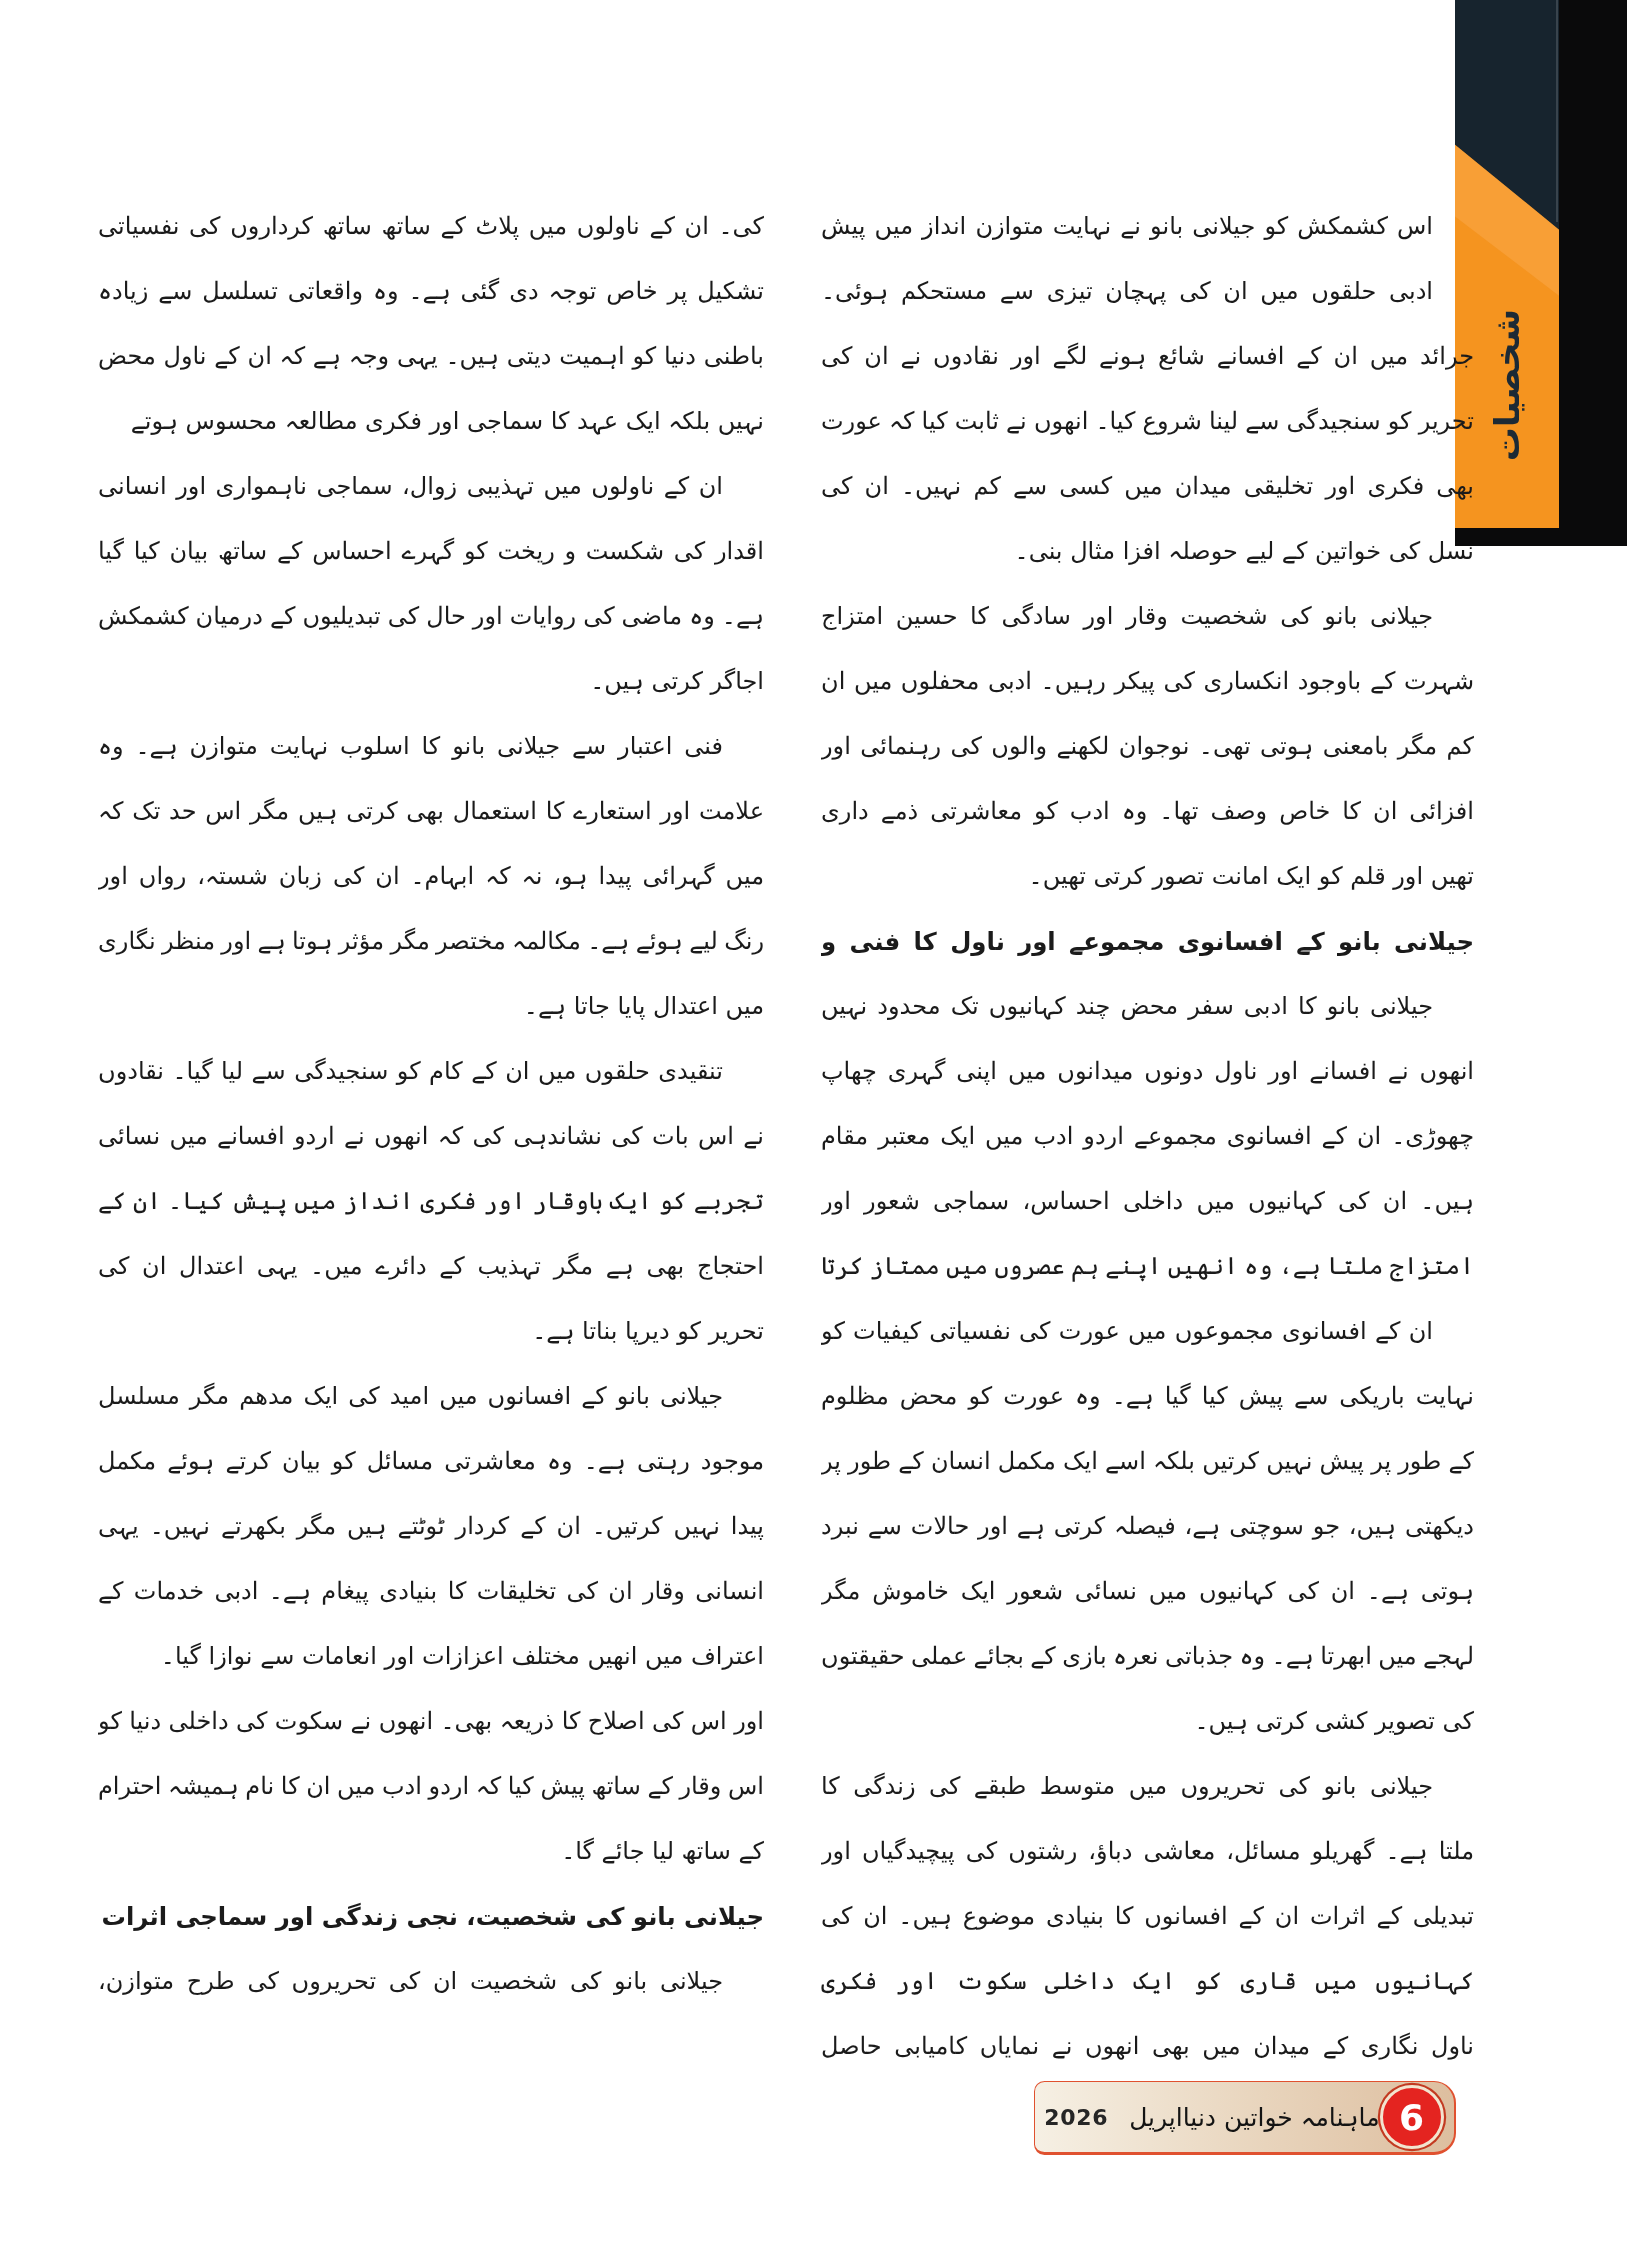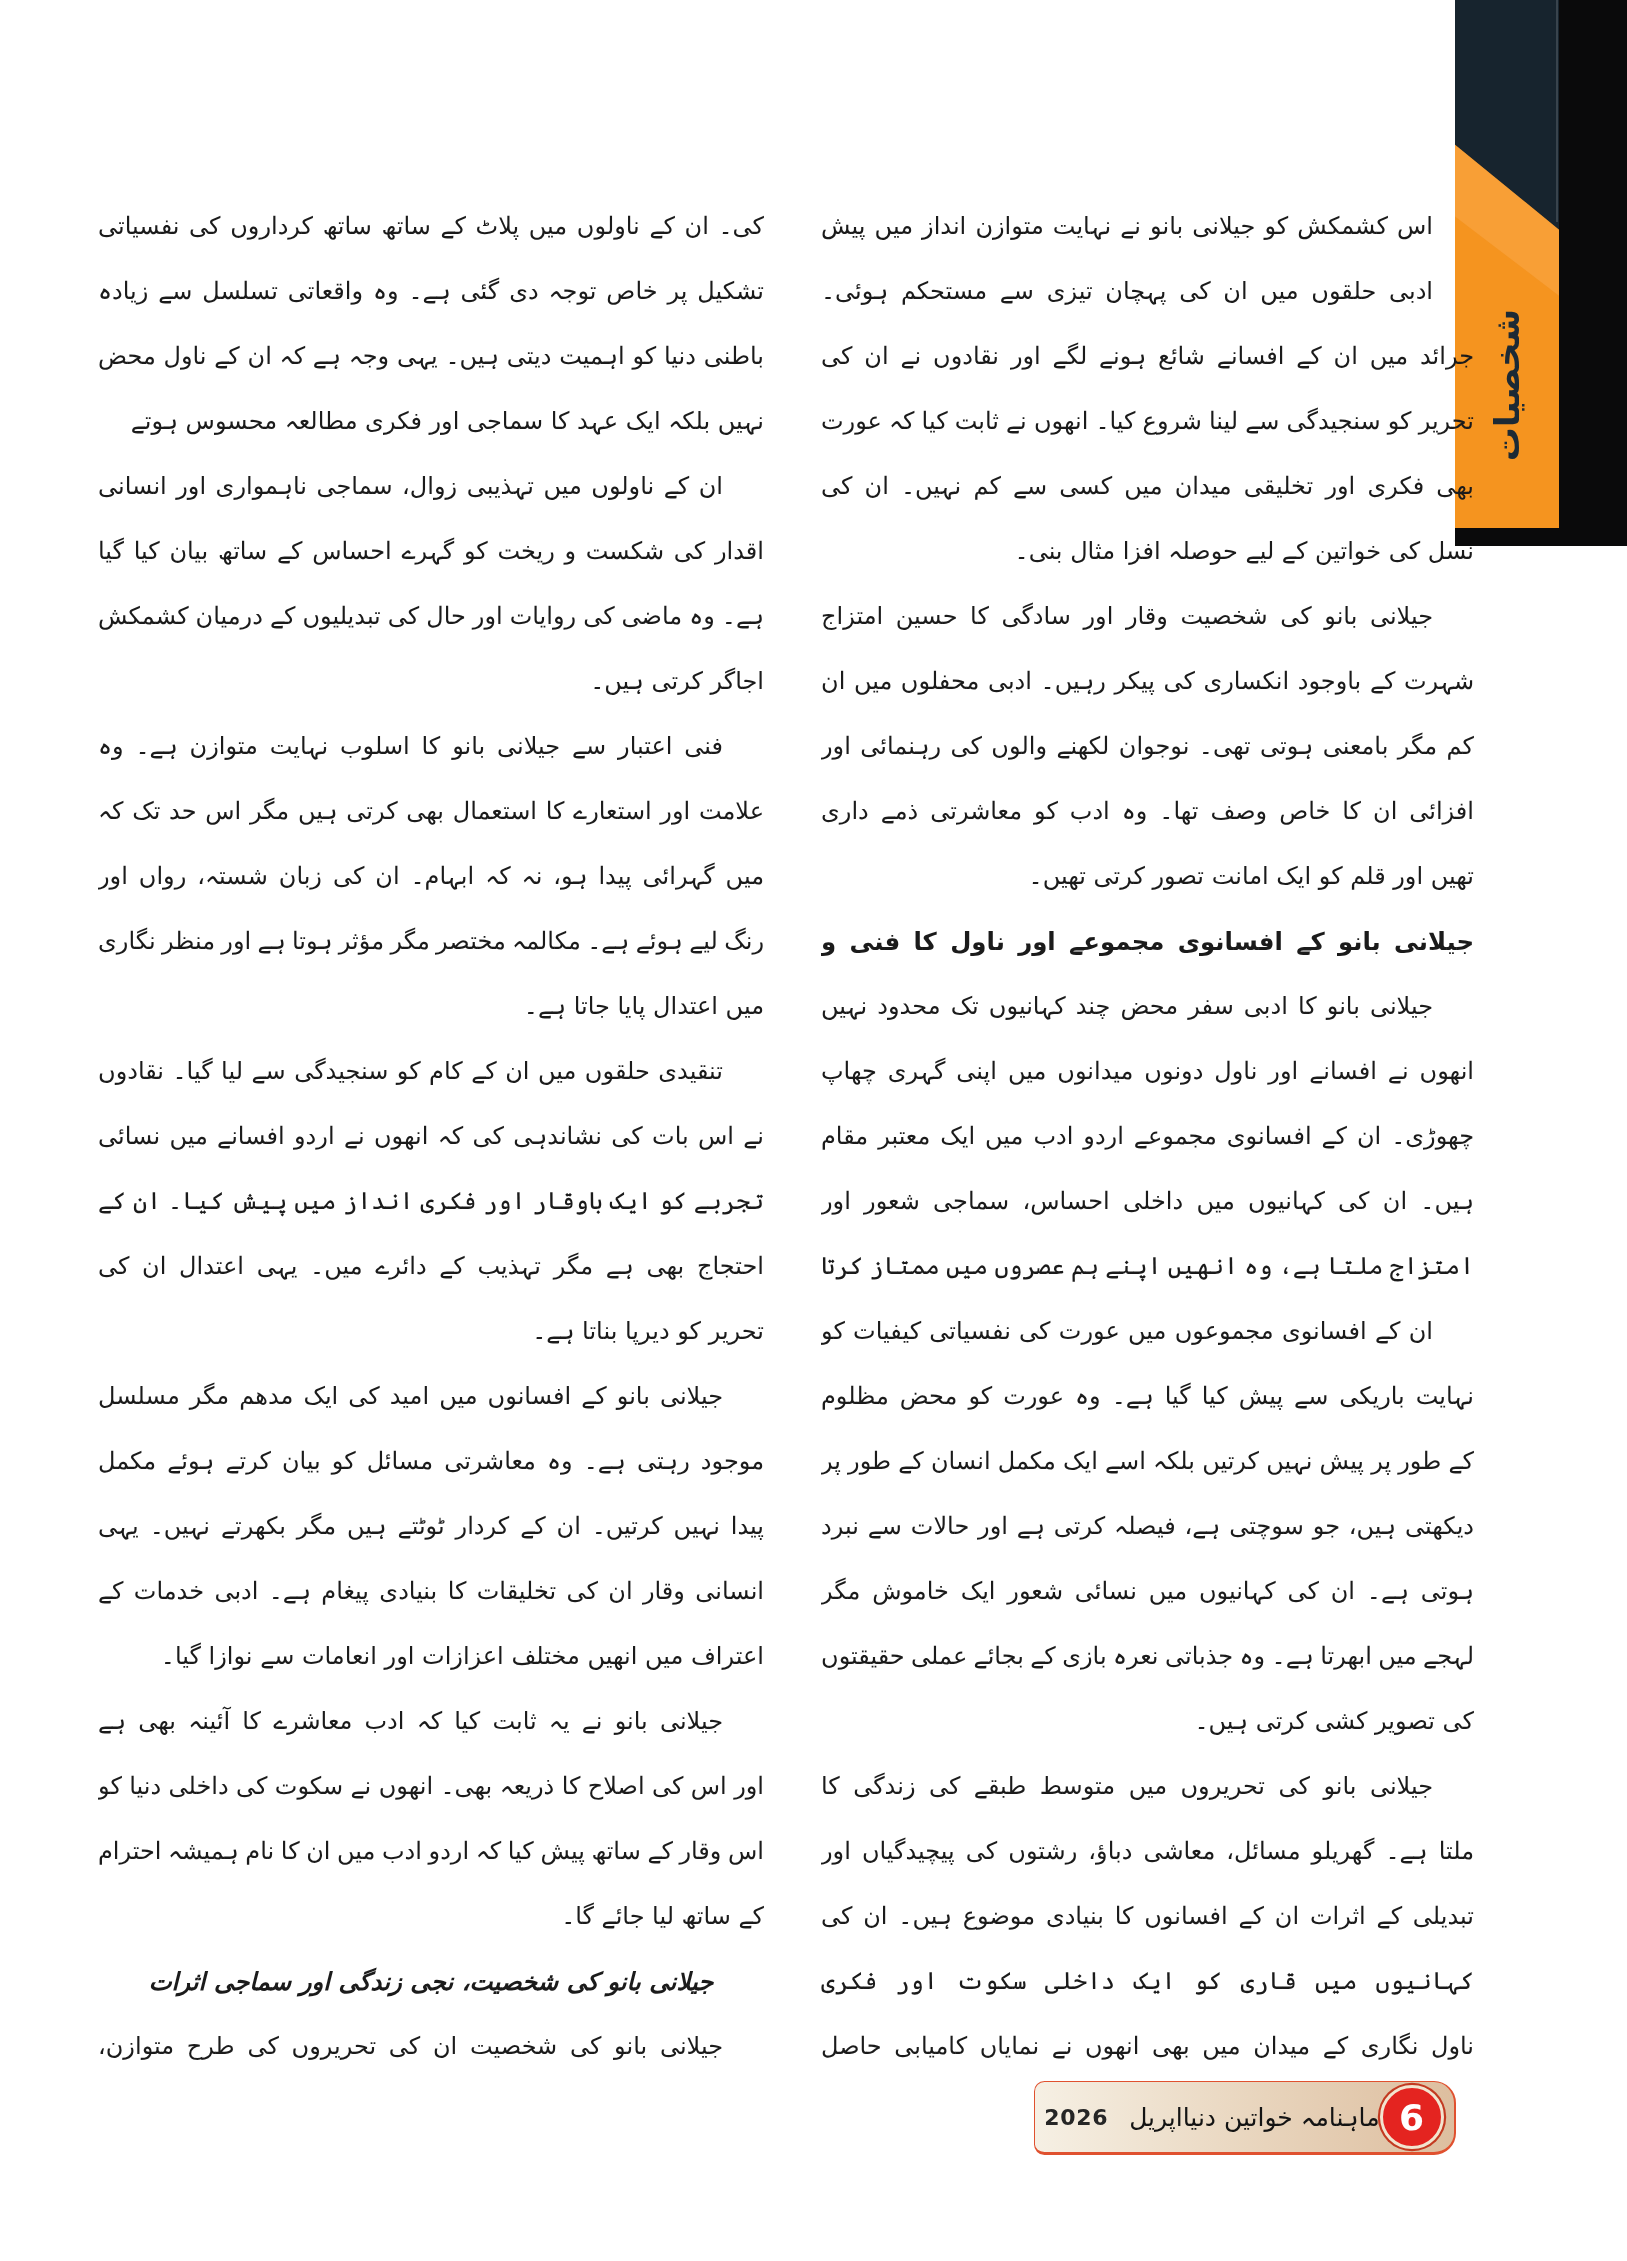--- a/index.html
+++ b/index.html
@@ -45,21 +45,21 @@
     height:65px;line-height:65px;
     direction:rtl;
     font-size:24px;color:#1B1B1B;
     overflow:hidden;
     text-justify:inter-word;
   }
   .line.full{text-align:justify;text-align-last:justify;font-family:Liberation Serif, serif;}
   .line.start{padding-right:41px;text-align:justify;text-align-last:justify;}
   .line.end{text-align:right;}
   .line.heading{font-weight:bold;font-size:24.4px;text-align:justify;text-align-last:justify;}
-  .line.heading-center{font-weight:bold;font-size:24.4px;text-align:center;font-style:italic;}
+  .line.heading-center{font-weight:bold;font-size:24.4px;}
 
   
   .footer-box{
     position:absolute;left:1034px;top:2081px;width:422px;height:74px;
     box-sizing:border-box;
     direction:rtl;
     display:flex;align-items:center;justify-content:space-between;
     padding:0 10.4px 0 28px;
     background:linear-gradient(to left,#DDBE9F 0%,#E8D4BC 45%,#F6F0E4 100%);
     border-style:solid;border-color:#E0512F;
@@ -144,21 +144,20 @@
       <div class="line start">تنقیدی حلقوں میں ان کے کام کو سنجیدگی سے لیا گیا۔ نقادوں</div>
       <div class="line full">نے اس بات کی نشاندہی کی کہ انھوں نے اردو افسانے میں نسائی</div>
       <div class="line full">تجربے کو ایک باوقار اور فکری انداز میں پیش کیا۔ ان کے ہاں</div>
       <div class="line full">احتجاج بھی ہے مگر تہذیب کے دائرے میں۔ یہی اعتدال ان کی</div>
       <div class="line end">تحریر کو دیرپا بناتا ہے۔</div>
       <div class="line start">جیلانی بانو کے افسانوں میں امید کی ایک مدھم مگر مسلسل روشنی</div>
       <div class="line full">موجود رہتی ہے۔ وہ معاشرتی مسائل کو بیان کرتے ہوئے مکمل مایوسی</div>
       <div class="line full">پیدا نہیں کرتیں۔ ان کے کردار ٹوٹتے ہیں مگر بکھرتے نہیں۔ یہی</div>
       <div class="line full">انسانی وقار ان کی تخلیقات کا بنیادی پیغام ہے۔ ادبی خدمات کے</div>
       <div class="line end">اعتراف میں انھیں مختلف اعزازات اور انعامات سے نوازا گیا۔</div>
-      <div class="line start">جیلانی بانو نے یہ ثابت کیا کہ ادب معاشرے کا آئینہ بھی ہے</div>
       <div class="line full">اور اس کی اصلاح کا ذریعہ بھی۔ انھوں نے سکوت کی داخلی دنیا کو</div>
       <div class="line full">اس وقار کے ساتھ پیش کیا کہ اردو ادب میں ان کا نام ہمیشہ احترام</div>
       <div class="line end">کے ساتھ لیا جائے گا۔</div>
       <div class="line heading-center">جیلانی بانو کی شخصیت، نجی زندگی اور سماجی اثرات</div>
       <div class="line start">جیلانی بانو کی شخصیت ان کی تحریروں کی طرح متوازن، باوقار</div>
     </div>
 
   <div class="footer-box">
     <div class="page-circle">
       <span>6</span>

